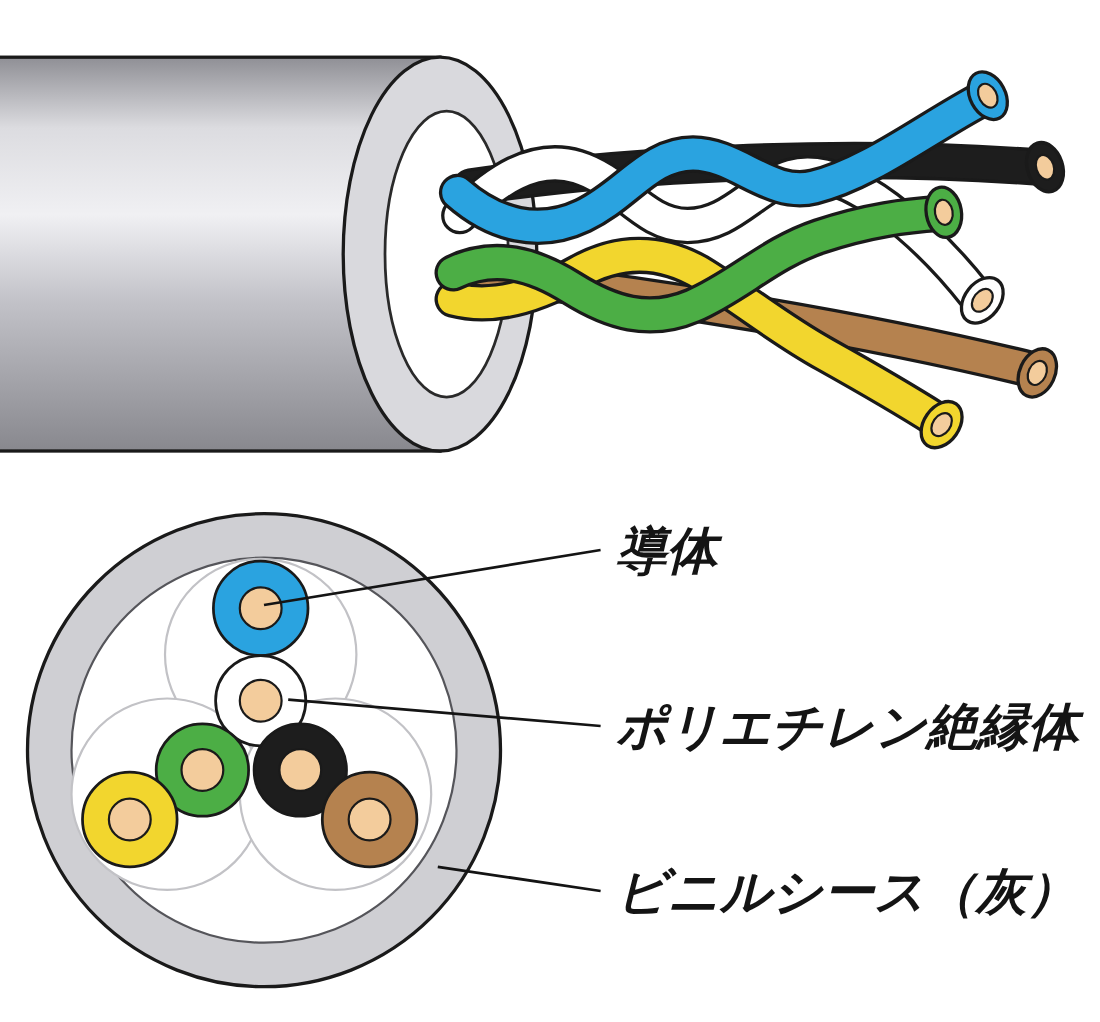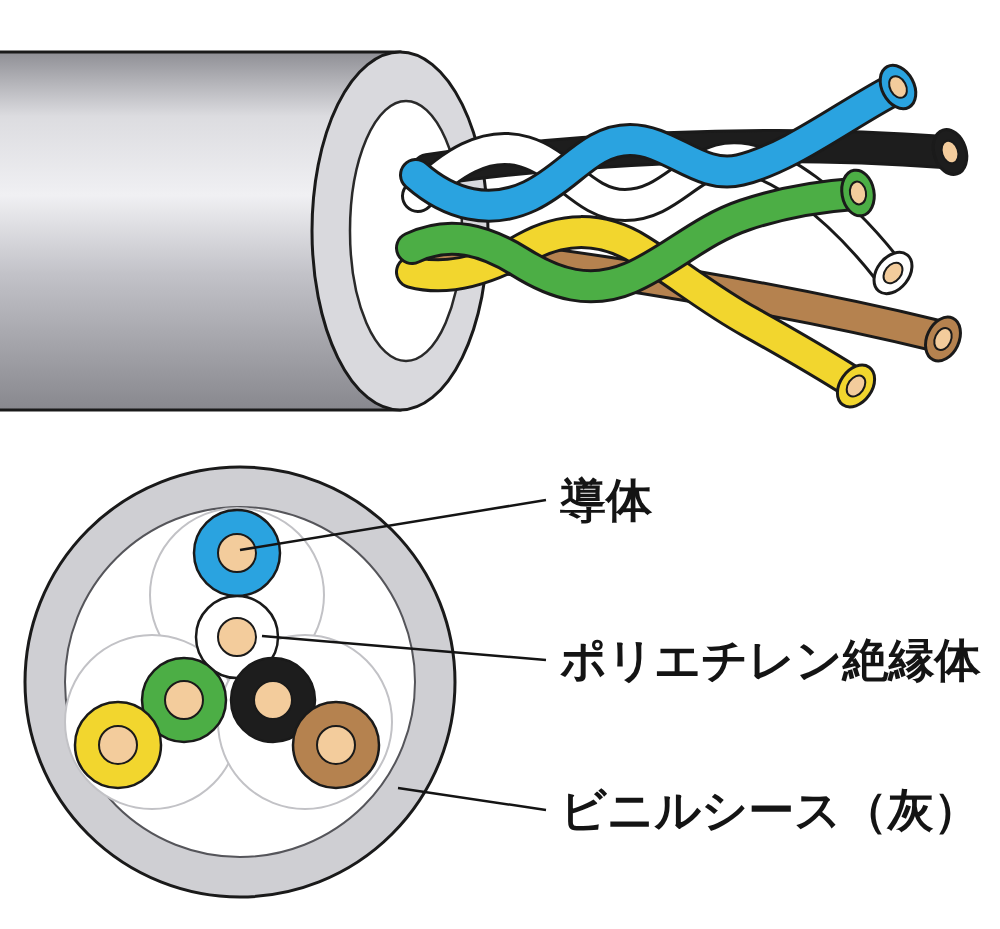--- a/index.html
+++ b/index.html
@@ -1,20 +1,21 @@
 <!DOCTYPE html>
 <html><head>
 <meta charset="utf-8">
 <style>
   html, body { margin: 0; padding: 0; background: #ffffff; }
   .figure-wrap {
     width: 1000px; height: 929px;
     position: relative;
     background: #ffffff;
     overflow: hidden;
+    font-style: italic;
   }
   svg { display: block; }
   text.callout {
     font-family: "DejaVu Sans", sans-serif;
     font-weight: 600;
     font-size: 46px;
     fill: #141414;
   }
   .wire-outline { fill: none; stroke: #1a1a1a; stroke-linecap: round; }
   .wire-color   { fill: none; stroke-linecap: round; }

